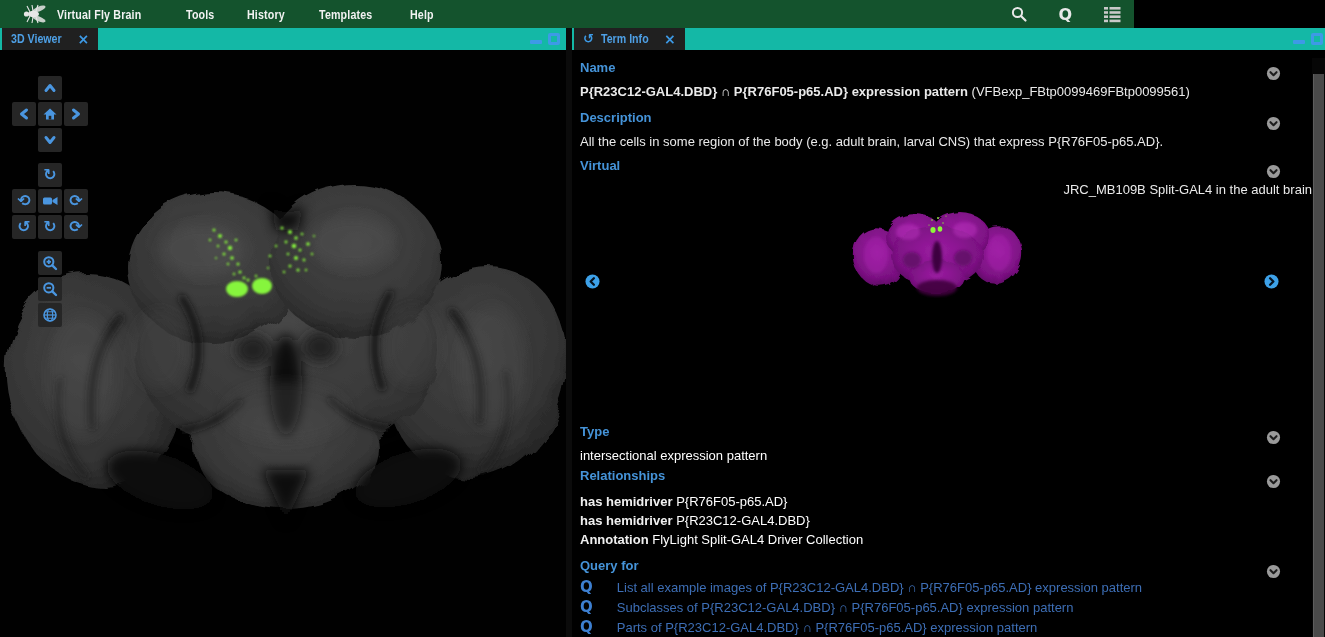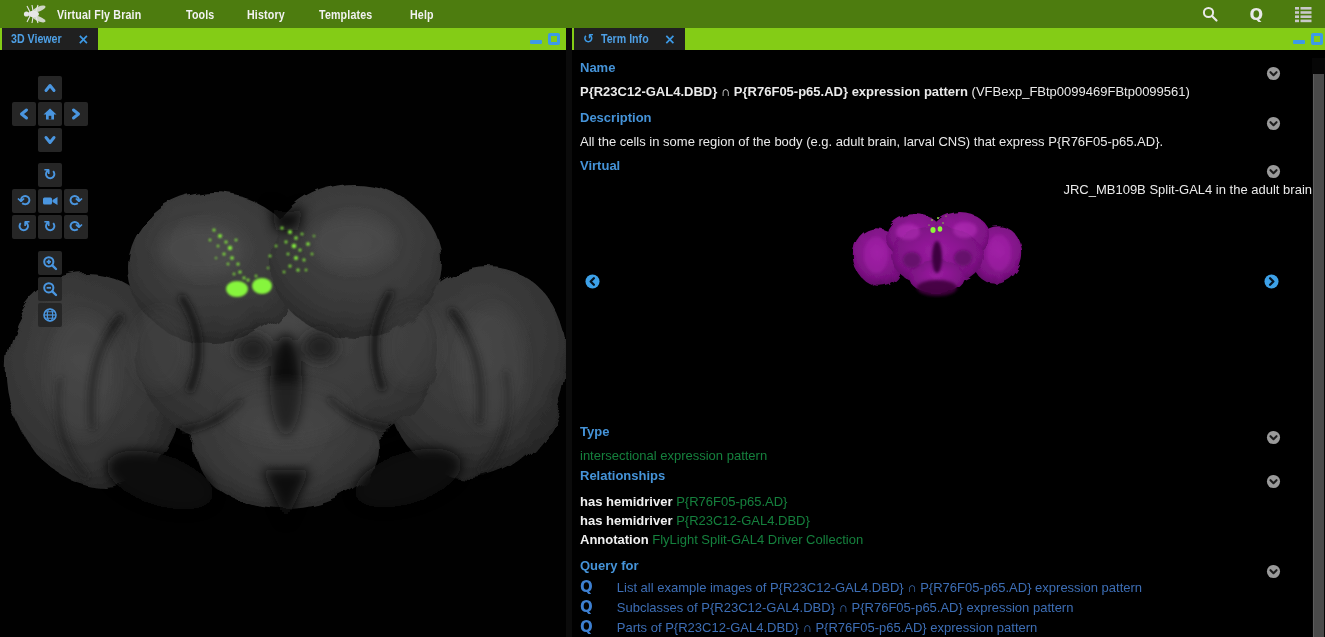--- a/index.html
+++ b/index.html
@@ -1,34 +1,34 @@
 <!DOCTYPE html>
 <html><head>
 <meta charset="utf-8">
 <style>
   * { margin:0; padding:0; box-sizing:border-box; }
   html,body { width:1325px; height:637px; background:#000; overflow:hidden;
               font-family:"Liberation Sans", sans-serif; }
   .abs { position:absolute; }
 
   
-  #menubar { position:absolute; left:0; top:0; width:1325px; height:28px;
-             background:#4d7c0f; z-index:40; }
+  #menubar { position:absolute; left:0; top:0; width:1134px; height:28px;
+             background:#14532d; z-index:40; }
   .menu-items { position:absolute; left:57px; top:0; height:28px; display:flex;
                 align-items:center; gap:26px; }
   .menu-item { color:#f2f2f2; font-size:13px; font-weight:bold;
                transform:scaleX(.82); transform-origin:left center;
                letter-spacing:.2px; white-space:nowrap; cursor:pointer; }
   .top-icons { position:absolute; right:12px; top:0; height:28px; display:flex;
                align-items:center; gap:30px; }
   .q-glyph { color:#e8e8e8; font-weight:bold; font-size:16px;
              font-family:"DejaVu Sans","Liberation Sans",sans-serif; cursor:pointer; }
 
   
-  .panel-header { position:absolute; top:28px; height:22px; background:#84cc16; }
+  .panel-header { position:absolute; top:28px; height:22px; background:#14b8a6; }
   #viewer-header { left:0; width:566px; }
   #term-header   { left:572px; width:753px; }
   #panel-divider { position:absolute; left:566px; top:28px; width:6px; height:609px;
                    background:#0b0b0b; }
   .tab { position:absolute; left:2px; top:0; height:22px; background:#202020;
          display:flex; align-items:center; padding:0 9px; gap:7px; cursor:pointer; }
   .tab-title { color:#4ea0e6; font-size:12.5px; font-weight:bold;
                transform:scaleX(.85); transform-origin:left center; white-space:nowrap; }
   .tab-close { color:#3d9ae6; font-size:14px; font-weight:bold; line-height:12px;
                cursor:pointer; font-family:"DejaVu Sans",sans-serif; }
@@ -48,21 +48,21 @@
          display:flex; align-items:center; justify-content:center; cursor:pointer; z-index:10; }
   .ctl svg { display:block; }
   .ctl .uglyph { color:#4a96e0; font-size:16px; font-weight:bold; line-height:16px;
                  font-family:"DejaVu Sans",sans-serif; }
 
   
   #term-content { position:absolute; left:572px; top:58px; width:753px; height:587px;
                   background:#000; }
   .sec-label { position:absolute; left:8px; color:#4593d8; font-size:13px; font-weight:bold; }
   .body-text { position:absolute; left:8px; color:#eaeaea; font-size:13px; }
-  .blue-link { color:#15803d; cursor:pointer; }
+  .blue-link { color:#ffffff; cursor:pointer; }
   .rel-line  { color:#f0f0f0; font-weight:bold; font-size:13px; }
   .sec-chevron { position:absolute; left:694px; width:15px; height:15px; cursor:pointer; }
   .carousel-btn { position:absolute; width:15px; height:15px; cursor:pointer; }
   .query-row { position:absolute; left:8px; display:flex; align-items:center; gap:4px; }
   .query-q { color:#3d7fd0; font-weight:bold; font-size:15px;
              font-family:"DejaVu Sans",sans-serif; }
   .query-text { color:#3d6eb5; font-size:13px; cursor:pointer;padding-left:20px; }
   #scrollbar { position:absolute; left:740px; top:0; width:13px; height:587px; background:#060606; }
   #scroll-thumb { position:absolute; left:1px; top:16px; width:11px; height:571px;
                   background:#4a4a4a; border-left:1px solid #5d5d5d; cursor:pointer; }

